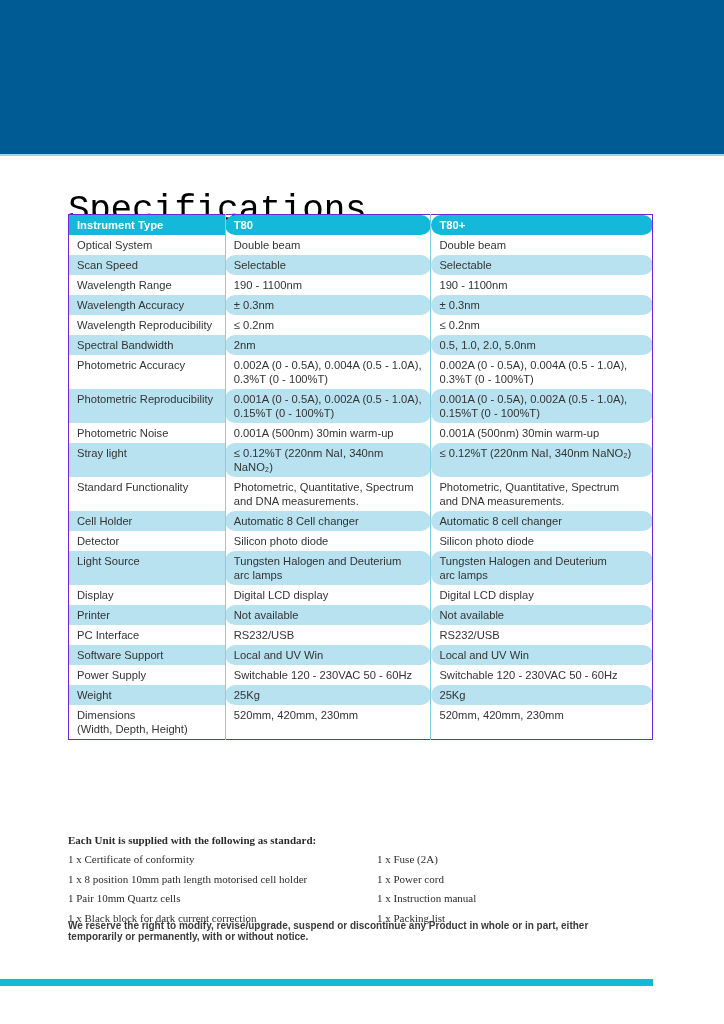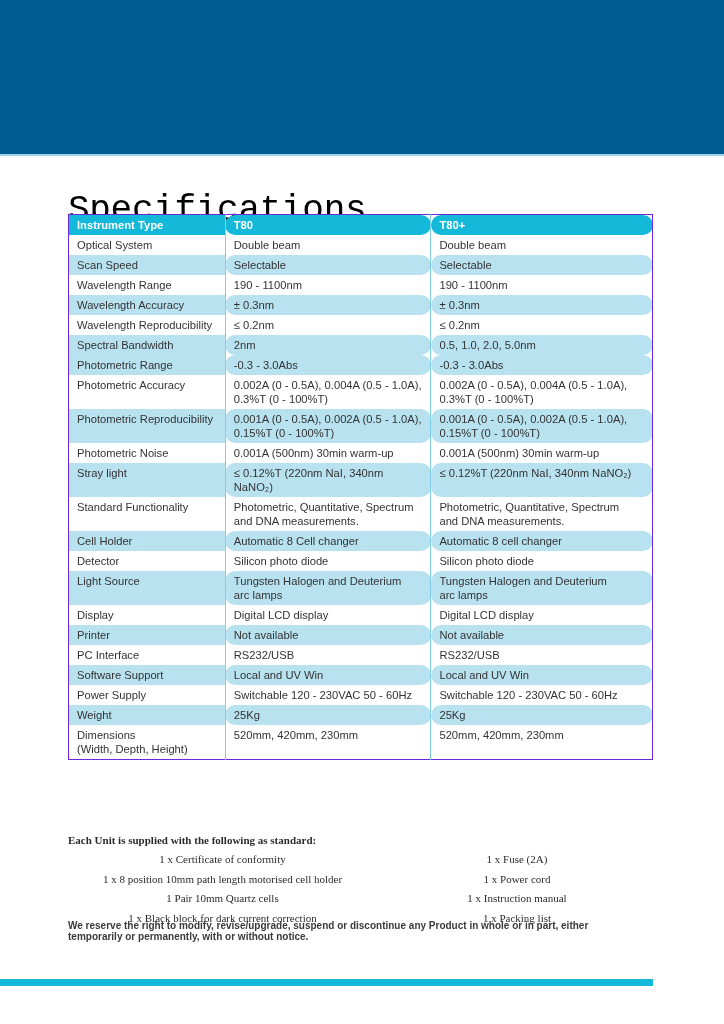--- a/index.html
+++ b/index.html
@@ -42,21 +42,21 @@
   .spec-table col.c1 { width: 157px; }
   .spec-table col.c2 { width: 206px; }
   .spec-table col.c3 { width: 222px; }
   .supplied {
     position: absolute; left: 68px; top: 832px; width: 590px;
     font-size: 11px; color: #2b2b2b; font-family: Liberation Serif, serif;
   }
   .supplied-heading { font-weight: bold; line-height: 16px; margin-bottom: 3px; }
   .supplied-grid {
     display: grid; grid-template-columns: 309px 280px;
-    row-gap: 3.5px; line-height: 16px; text-align: center;
+    row-gap: 3.5px; line-height: 16px;
   }
   .disclaimer {
     position: absolute; left: 68px; top: 920px; width: 570px;
     font-size: 10px; line-height: 11px; color: #3a3a3a; font-weight: bold;
   }
   .bottom-bar {
     position: absolute; left: 0; top: 979px; width: 653px; height: 7px;
     background: #14b8d8;
   }
 </style>
@@ -105,25 +105,20 @@
       <tr>
         <td>Wavelength Reproducibility</td>
         <td>≤ 0.2nm</td>
         <td>≤ 0.2nm</td>
       </tr>
       <tr class="alt">
         <td>Spectral Bandwidth</td>
         <td>2nm</td>
         <td>0.5, 1.0, 2.0, 5.0nm</td>
       </tr>
-      <tr class="alt">
-        <td>Photometric Range</td>
-        <td>-0.3 - 3.0Abs</td>
-        <td>-0.3 - 3.0Abs</td>
-      </tr>
       <tr>
         <td>Photometric Accuracy</td>
         <td>0.002A (0 - 0.5A), 0.004A (0.5 - 1.0A),<br>0.3%T (0 - 100%T)</td>
         <td>0.002A (0 - 0.5A), 0.004A (0.5 - 1.0A),<br>0.3%T (0 - 100%T)</td>
       </tr>
       <tr class="alt">
         <td>Photometric Reproducibility</td>
         <td>0.001A (0 - 0.5A), 0.002A (0.5 - 1.0A),<br>0.15%T (0 - 100%T)</td>
         <td>0.001A (0 - 0.5A), 0.002A (0.5 - 1.0A),<br>0.15%T (0 - 100%T)</td>
       </tr>

